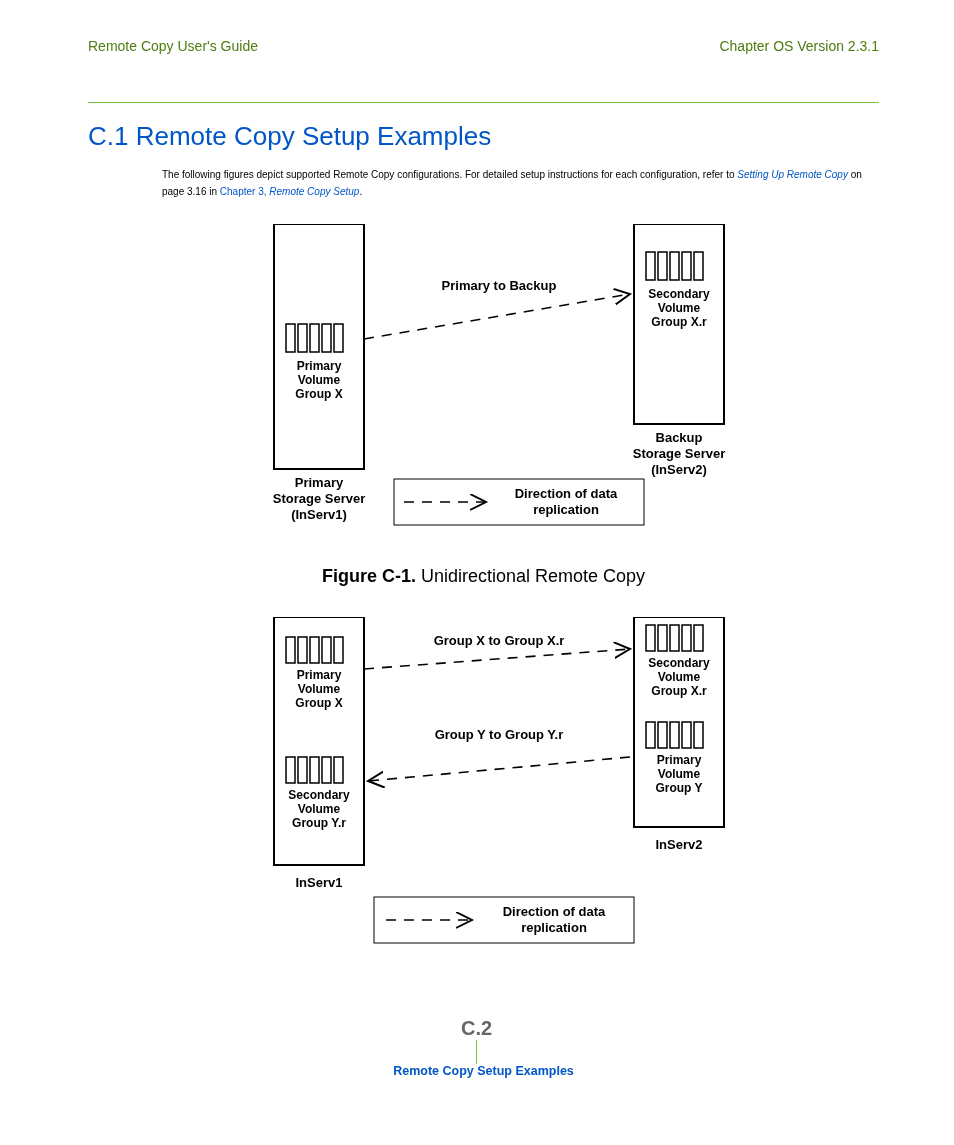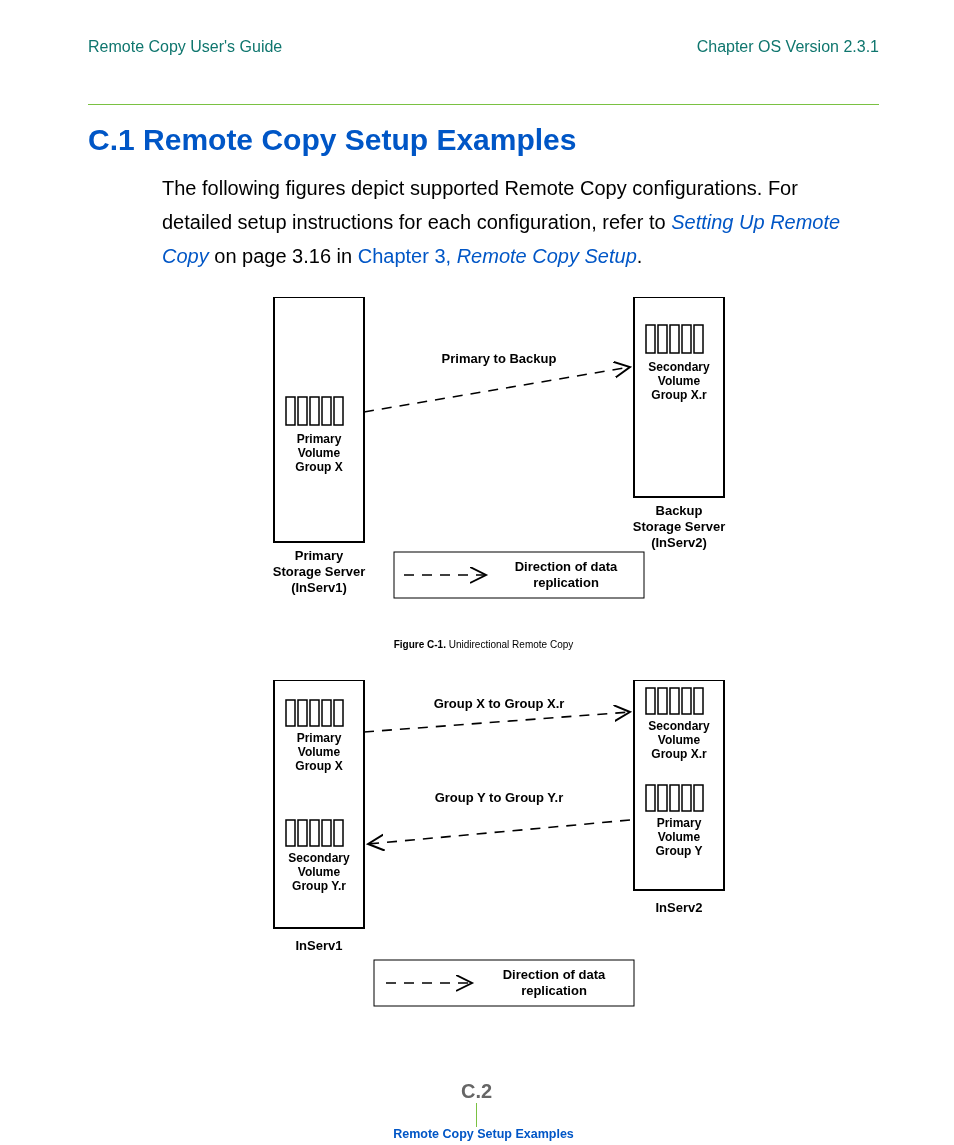--- a/index.html
+++ b/index.html
@@ -12,57 +12,57 @@
   }
   .page {
     padding: 38px 75px 40px 88px;
     box-sizing: border-box;
     width: 954px;
     position: relative;
   }
   .header {
     display: flex;
     justify-content: space-between;
-    font-size: 16px;
-    color: #0f766e;
+    font-size: 14px;
+    color: #4d7c0f;
     margin-bottom: 48px;
     text-align: center;
   }
   .hr {
     border: none;
     border-top: 1px solid #7ac142;
     margin: 0 0 18px 0;
   }
   h1.section-title {
     color: #0056c6;
-    font-size: 30px;
-    font-weight: 700;
+    font-size: 26px;
+    font-weight: 400;
     margin: 0 0 14px 0;
   }
   .body-text {
-    font-size: 20px;
+    font-size: 10px;
     line-height: 1.7;
     margin: 0 0 24px 74px;
     max-width: 700px;
   }
   .link {
     color: #0056c6;
     font-style: italic;
     cursor: pointer;
   }
   .chapter-link {
     color: #0056c6;
     cursor: pointer;
   }
   .figure-wrap {
     width: 100%;
     text-align: center;
   }
   .figure-caption {
-    font-size: 10px;
+    font-size: 18px;
     text-align: center;
     margin: 12px 0 30px 0;
   }
   .figure-caption b { font-weight: 700; }
   .footer {
     position: relative;
     margin-top: 40px;
     display: flex;
     align-items: center;
     flex-direction: column;

